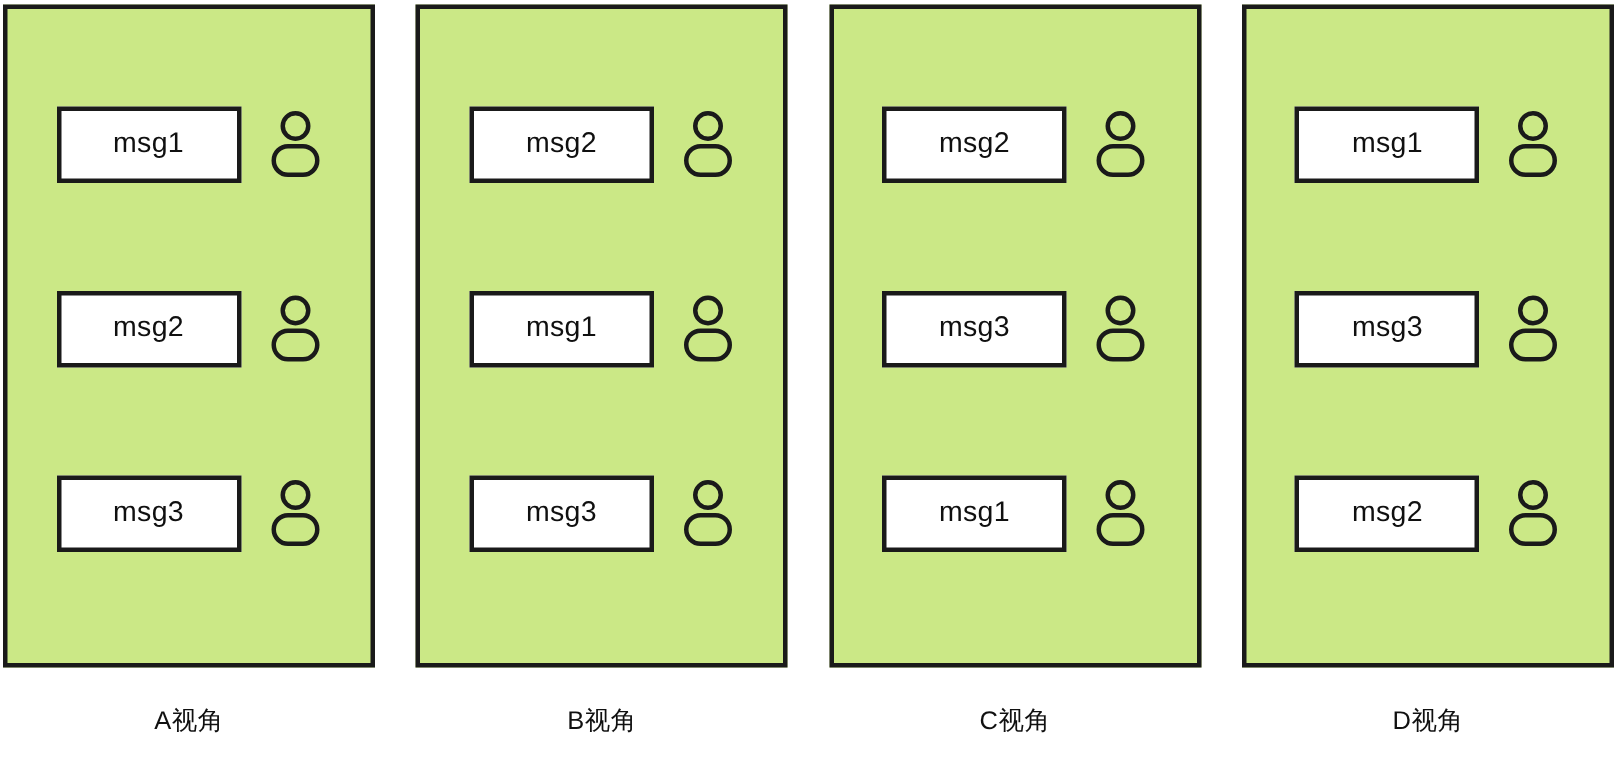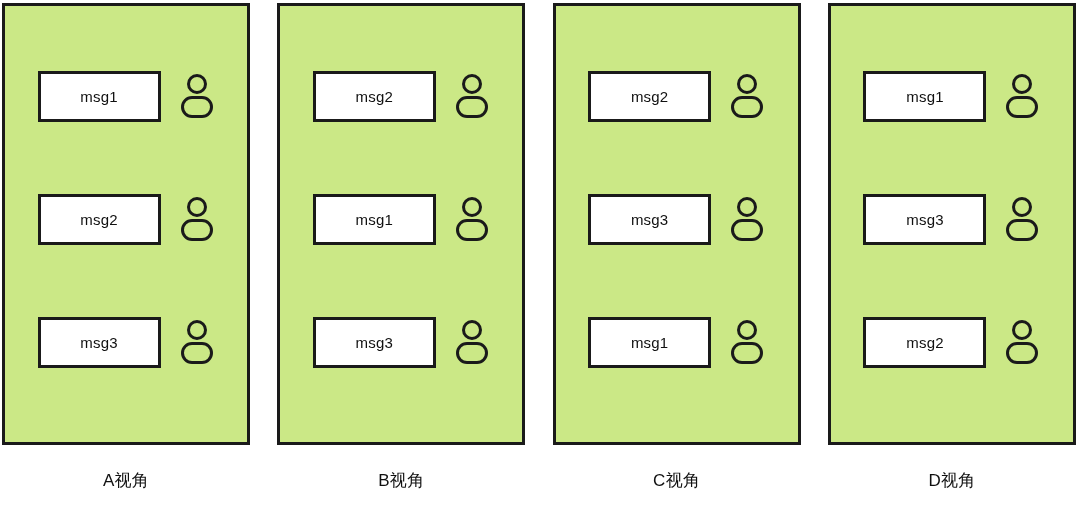--- a/index.html
+++ b/index.html
@@ -70,21 +70,21 @@
 
   .msg-box {
     width: 123px;
     height: 51px;
     box-sizing: border-box;
     background: #ffffff;
     border: 3px solid #1a1a1a;
     display: flex;
     align-items: center;
     justify-content: center;
-    font-size: 15px;
+    font-size: 19px;
     color: #101010;
     letter-spacing: 0.2px;
   }
 
   .person-icon {
     width: 36px;
     height: 46px;
     margin-left: 18px;
     display: block;
     flex: 0 0 auto;

